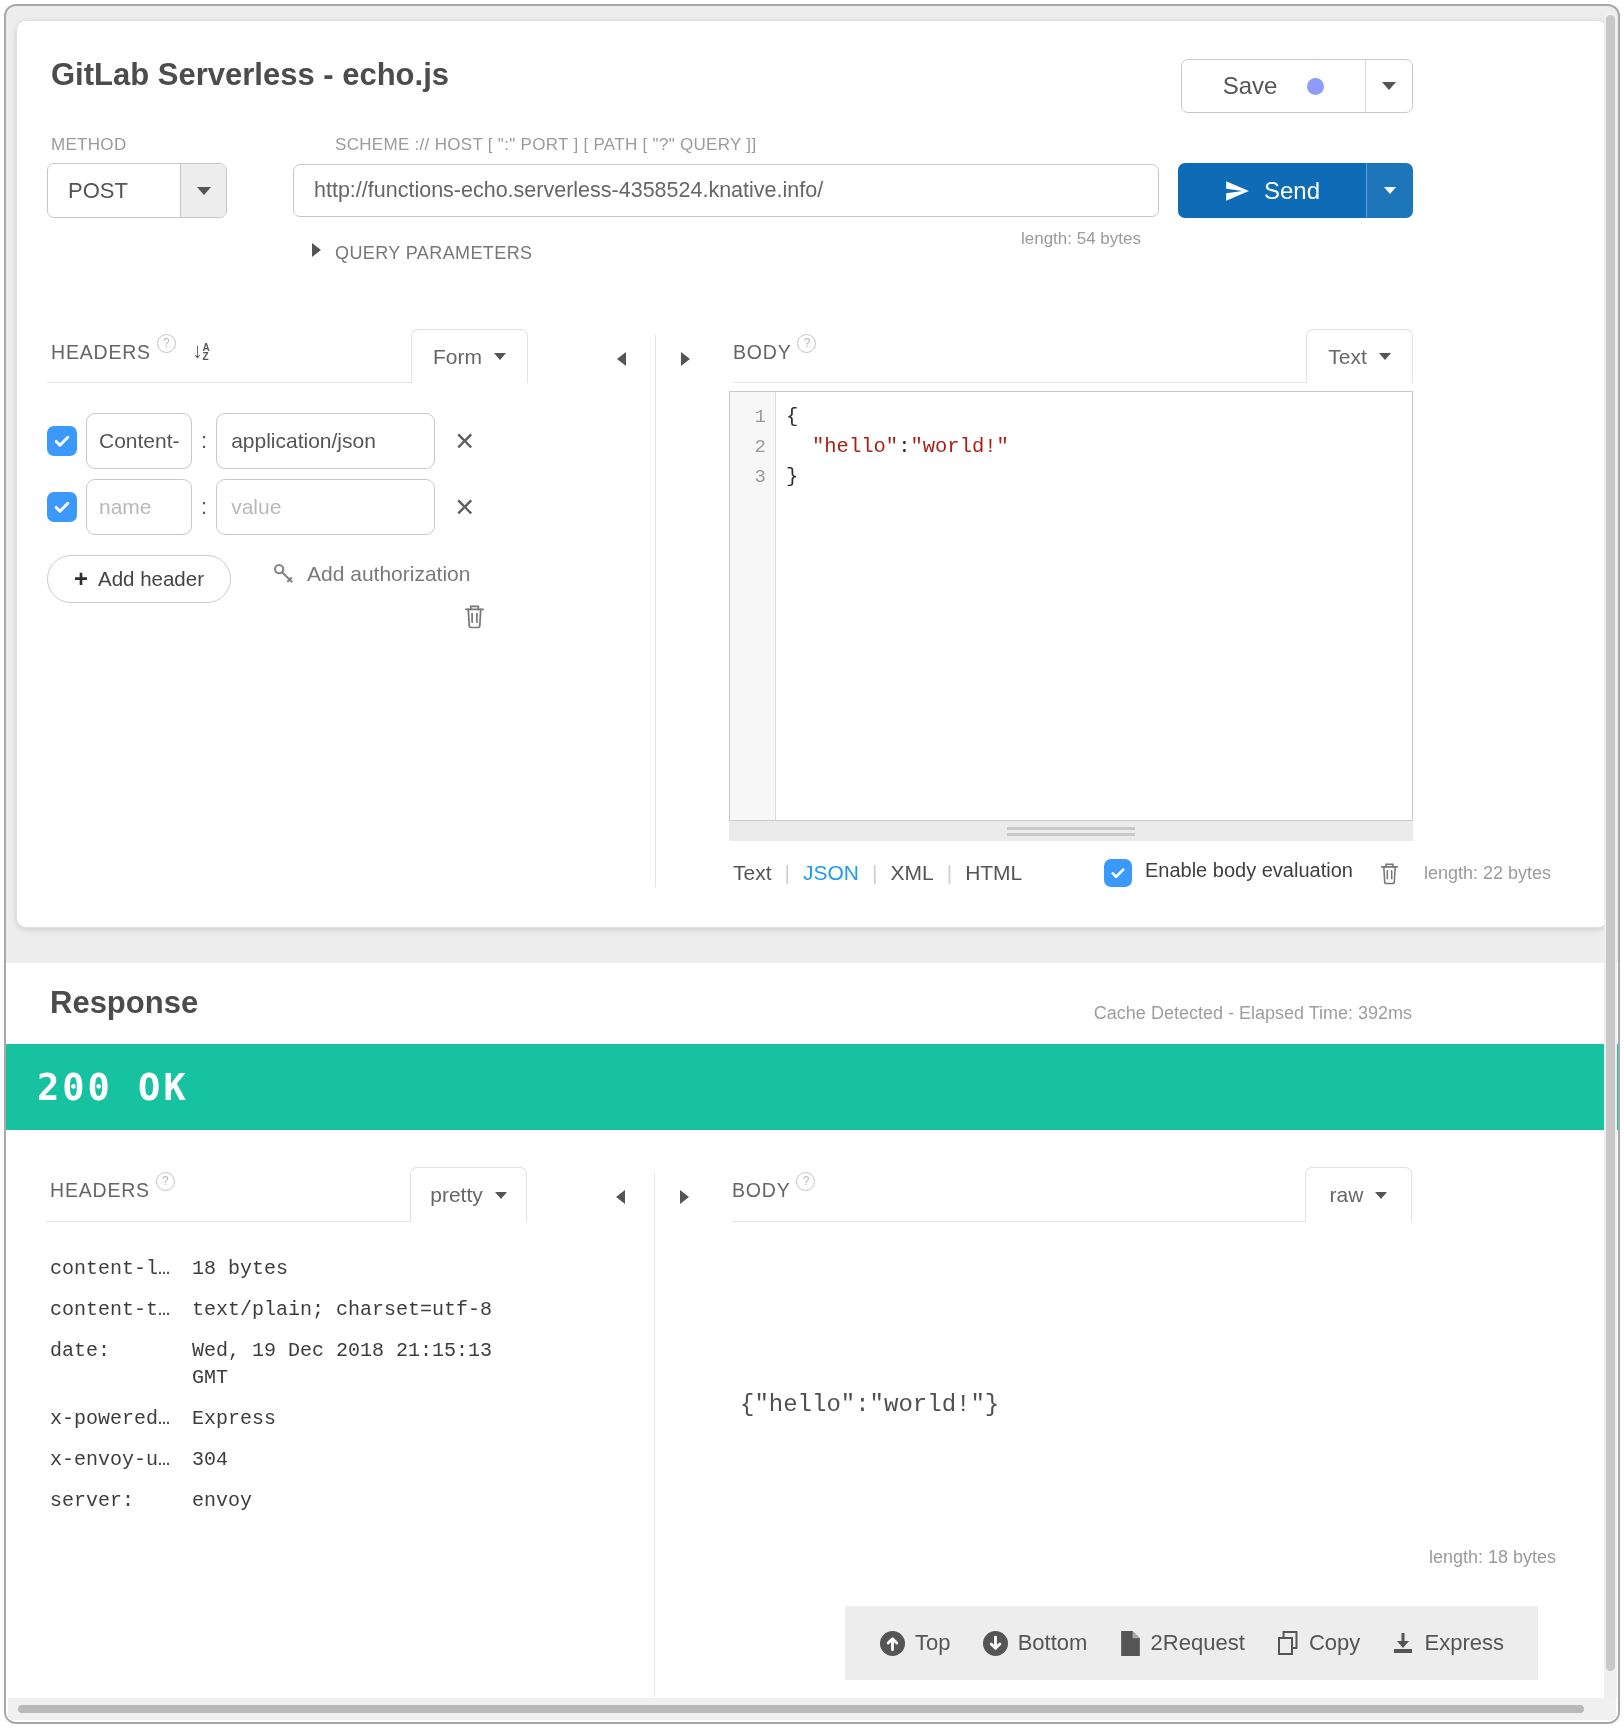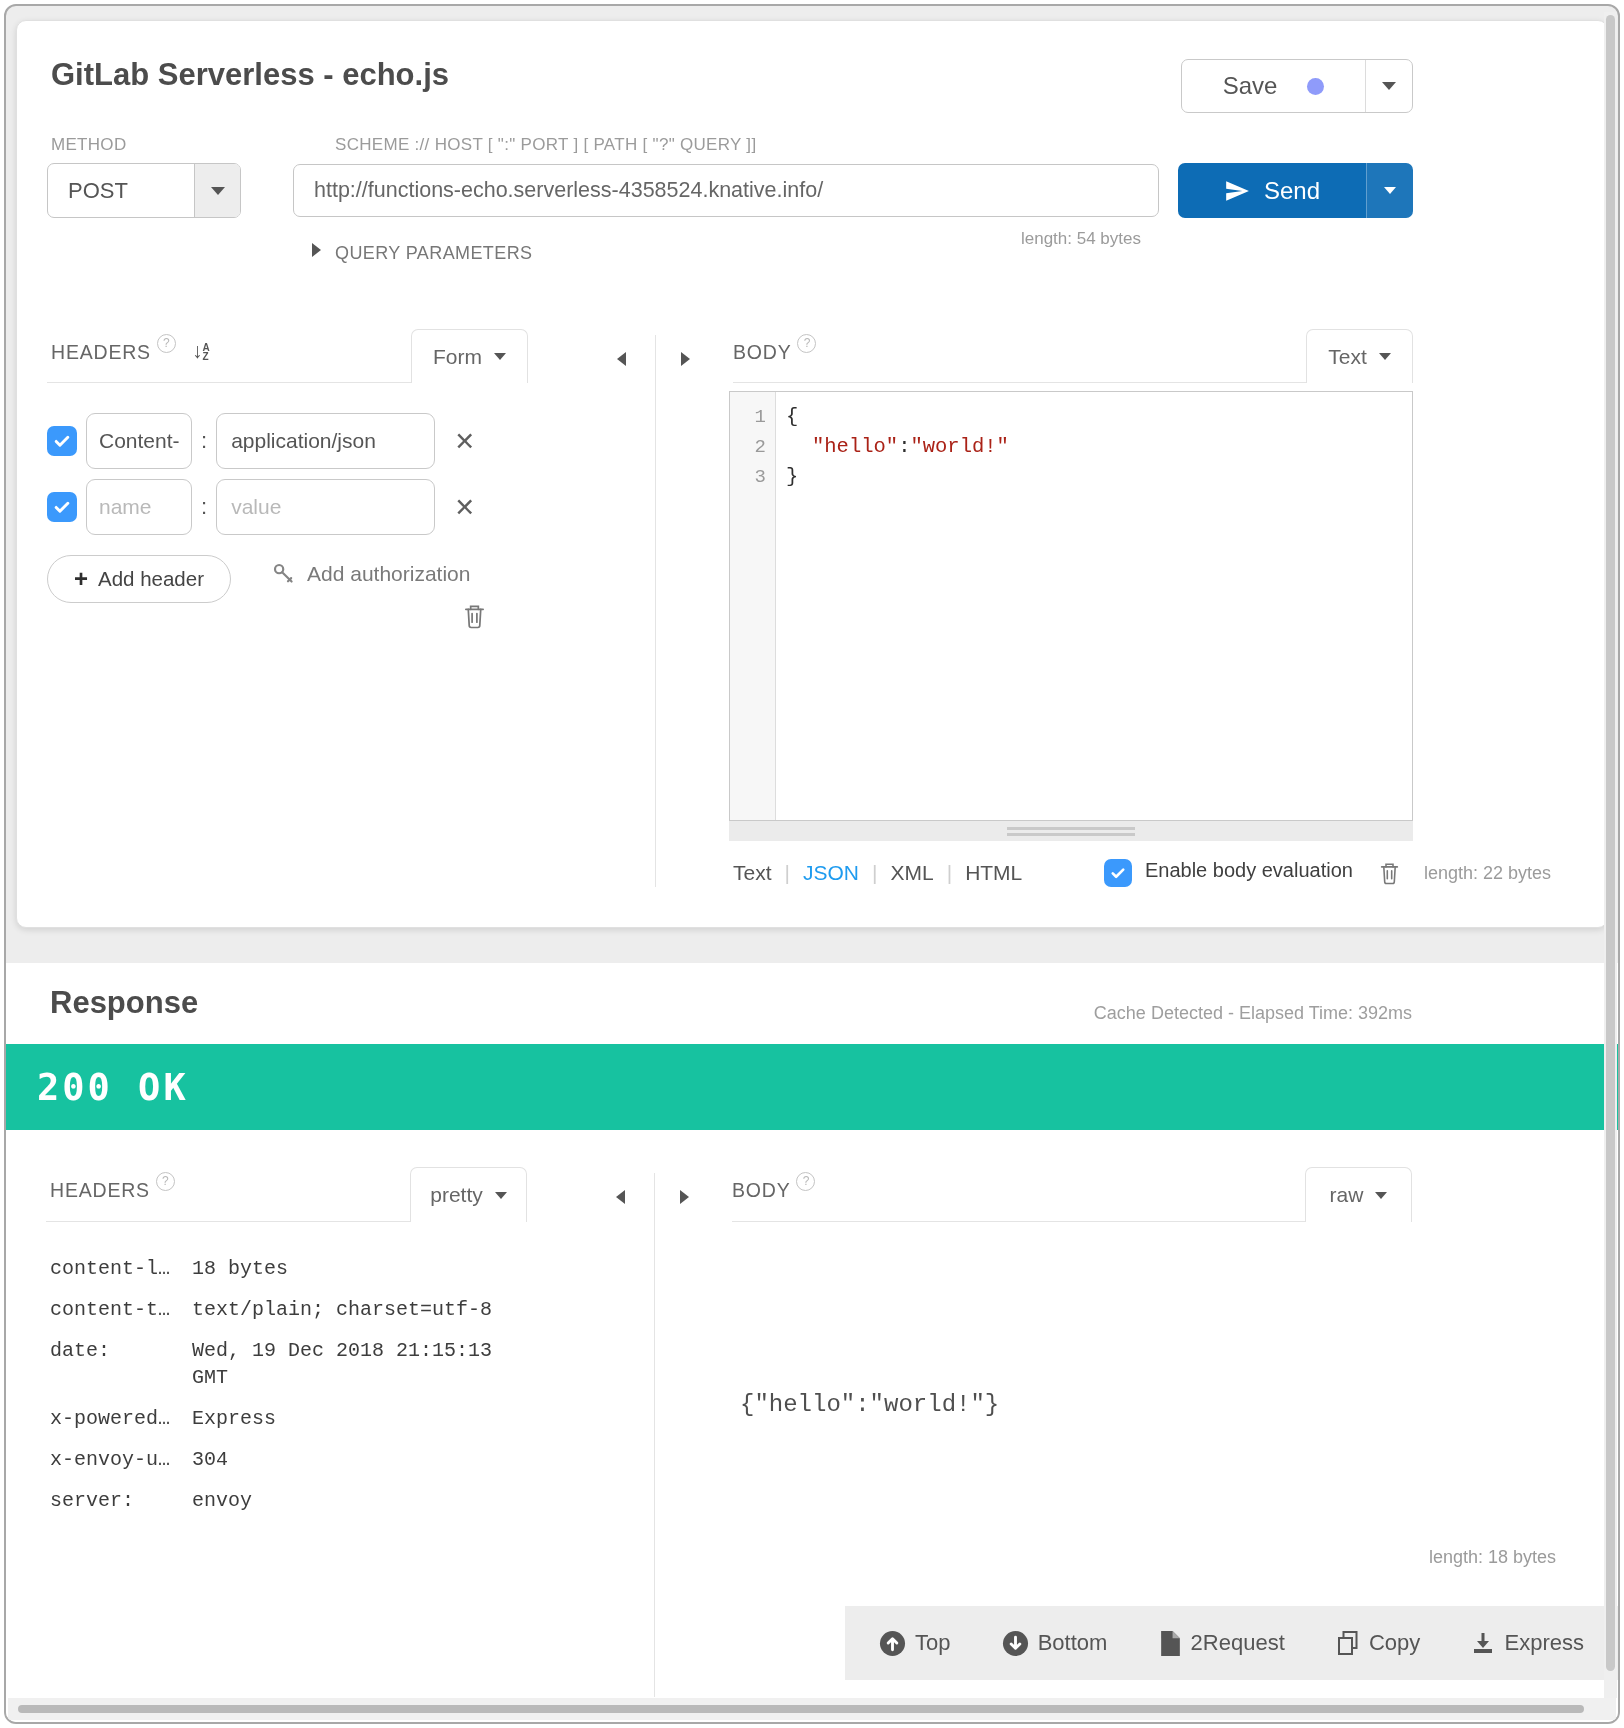--- a/index.html
+++ b/index.html
@@ -31,21 +31,21 @@
   .save-split { left:1164px; top:38px; width:232px; height:54px; border:1px solid #c9c9c9; background:#fff; }
   .save-main { flex:1; display:flex; align-items:center; justify-content:center; gap:30px;
                font-size:24px; color:#555; border-right:1px solid #dcdcdc; cursor:pointer; }
   .dot { width:17px; height:17px; border-radius:50%; background:var(--unsaved-dot,#8F9BFA); }
   .caret-zone { width:46px; display:flex; align-items:center; justify-content:center; cursor:pointer; }
   .caret { width:0; height:0; border-left:7px solid transparent; border-right:7px solid transparent; border-top:8px solid #555; }
   .caret-sm { border-left-width:6px; border-right-width:6px; border-top-width:7px; }
 
   .field-label { font-size:17px; color:#9b9b9b; letter-spacing:.3px; }
 
-  .method-select { left:30px; top:142px; width:194px; height:55px;
+  .method-select { left:30px; top:142px; width:180px; height:55px;
     border:1.5px solid #c6c6c6; border-radius:7px; background:#fff; display:flex; align-items:center; cursor:pointer; }
   .method-value { flex:1; padding-left:20px; font-size:22px; color:#555; }
   .method-caret { width:46px; height:100%; border-left:1.5px solid #c6c6c6; background:#ededed;
     display:flex; align-items:center; justify-content:center; border-radius:0 5px 5px 0; }
 
   .url-input { left:276px; top:143px; width:866px; height:53px;
     border:1.5px solid #c6c6c6; border-radius:7px; font-size:21.5px; color:#666;
     padding:0 20px; font-family:"Liberation Sans", sans-serif; outline:none; }
   input::placeholder { color:#b9b9b9; }
 
@@ -126,21 +126,21 @@
   .status-text { font-family:"DejaVu Sans Mono", monospace; font-size:37px; font-weight:bold;
     color:#fff; letter-spacing:3px; }
 
   .resp-entries { position:absolute; left:44px; top:292px; width:478px;
     display:grid; grid-template-columns:142px 320px; row-gap:14px;
     font-family:"Liberation Mono", monospace; font-size:20px; line-height:27px; color:#3d3d3d; }
   .resp-body-content { position:absolute; left:734px; top:428px;
     font-family:"Liberation Mono", monospace; font-size:24px; color:#4f4f4f; }
   .resp-body-length { position:absolute; right:62px; top:584px; font-size:18px; color:#9b9b9b; }
 
-  .resp-toolbar { position:absolute; left:839px; top:643px; width:773px; height:74px; background:#ededed;
+  .resp-toolbar { position:absolute; left:839px; top:643px; width:693px; height:74px; background:#ededed;
     display:flex; align-items:center; justify-content:space-between; padding:0 34px; }
   .tb-btn { display:flex; align-items:center; gap:9px; font-size:22px; color:#555; cursor:pointer; }
 
   
   .vscroll { position:absolute; right:1px; top:6px; width:13px; height:1686px; background:#efefef; }
   .vthumb  { position:absolute; left:2px; top:3px; width:9px; height:1656px; background:#c8c8c8; border-radius:5px; cursor:grab; }
   .hscroll { position:absolute; left:2px; bottom:2px; width:1608px; height:22px; background:#f0f0f0; }
   .hthumb  { position:absolute; left:10px; top:7px; width:1566px; height:8px; background:#b9b9b9; border-radius:4px; cursor:grab; }
 
   svg { display:block; }

